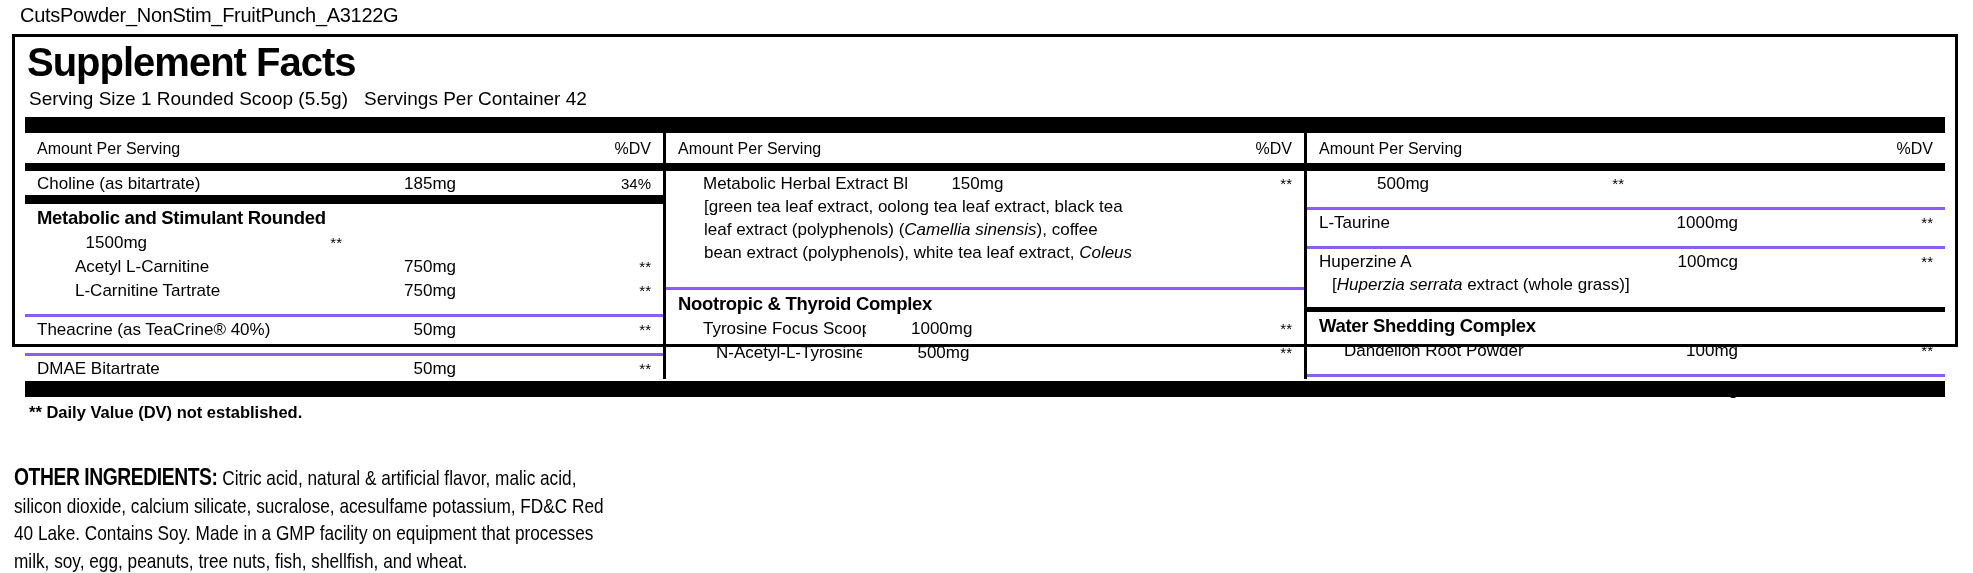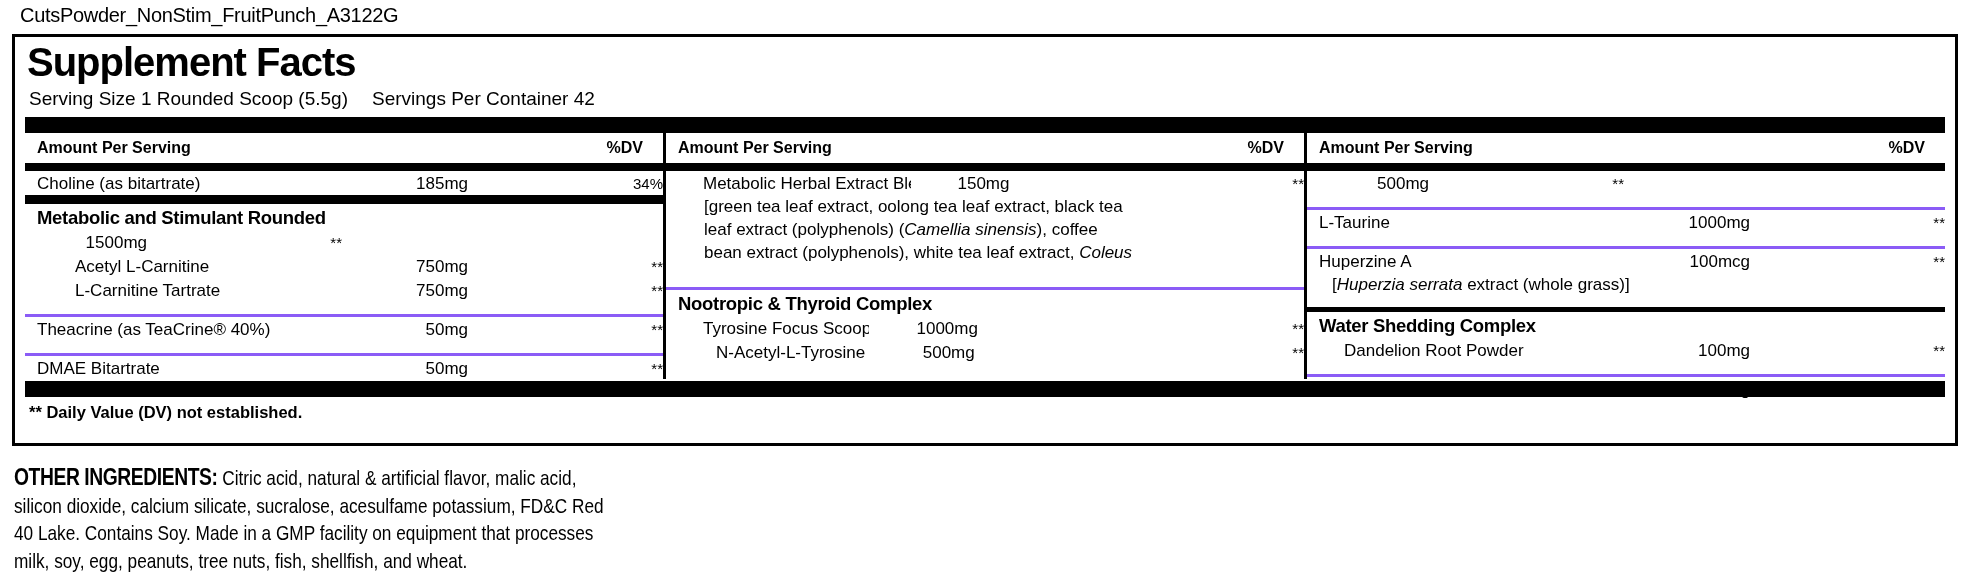--- a/index.html
+++ b/index.html
@@ -2,39 +2,39 @@
 <html><head>
 <meta charset="utf-8">
 <style>
   * { margin:0; padding:0; box-sizing:border-box; }
   html,body { width:1973px; height:573px; background:#ffffff; overflow:hidden;
               font-family:"Liberation Sans", sans-serif; color:#000; }
   .abs { position:absolute; }
 
   #filename { left:20px; top:4px; font-size:20px; letter-spacing:-0.3px; }
 
-  #facts-box { left:12px; top:34px; width:1946px; height:412px;
+  #facts-box { left:12px; top:34px; width:1946px; height:313px;
                border:3px solid #000; background:#fff; }
 
   #facts-title { margin:3px 0 0 12px; font-size:40px; font-weight:bold;
                  letter-spacing:-1px; line-height:1.12; }
-  #serving-line { margin:3px 0 0 14px; font-size:19px; display:flex; gap:24px; }
+  #serving-line { margin:3px 0 0 14px; font-size:19px; display:flex; gap:16px; }
 
   .big-bar { margin:7px 10px 0 10px; height:16px; background:#000; }
   #bottom-bar { margin:2px 10px 0 10px; }
 
   #facts-columns { margin:0 10px; display:flex; align-items:stretch; height:246px; }
   .panel { flex:1 1 0; min-width:0; }
   .panel + .panel { border-left:3px solid #000; }
 
-  .p-head { display:flex; justify-content:space-between; align-items:flex-start;
-            padding:6px 20px 3px 12px; font-size:16px; font-weight:bold; height:30px; }
+  .p-head { display:flex; justify-content:space-between; align-items:center;
+            padding:6px 12px 3px 12px; font-size:16px; font-weight:normal; height:30px; }
   .p-headbar { height:8px; background:#000; }
 
-  .row { display:flex; align-items:flex-end; padding:2px 0 1px 12px;
+  .row { display:flex; align-items:flex-end; padding:2px 12px 1px 12px;
          font-size:17px; line-height:21px; }
   .row .name { flex:1 1 auto; white-space:nowrap; overflow:hidden; }
   .row .amt  { width:110px; text-align:right; white-space:nowrap; }
   .row .dv   { width:195px; text-align:right; font-size:15px; white-space:nowrap; }
   .panel:nth-child(2) .row .dv { width:330px; }
 
   .section { font-size:18.5px; font-weight:bold; letter-spacing:-0.3px;
              padding:3px 8px 1px 12px; line-height:22px; white-space:nowrap; }
   .note { font-size:17px; line-height:23px; padding:0 8px 11px 12px; }
   .note .nline { white-space:nowrap; }

